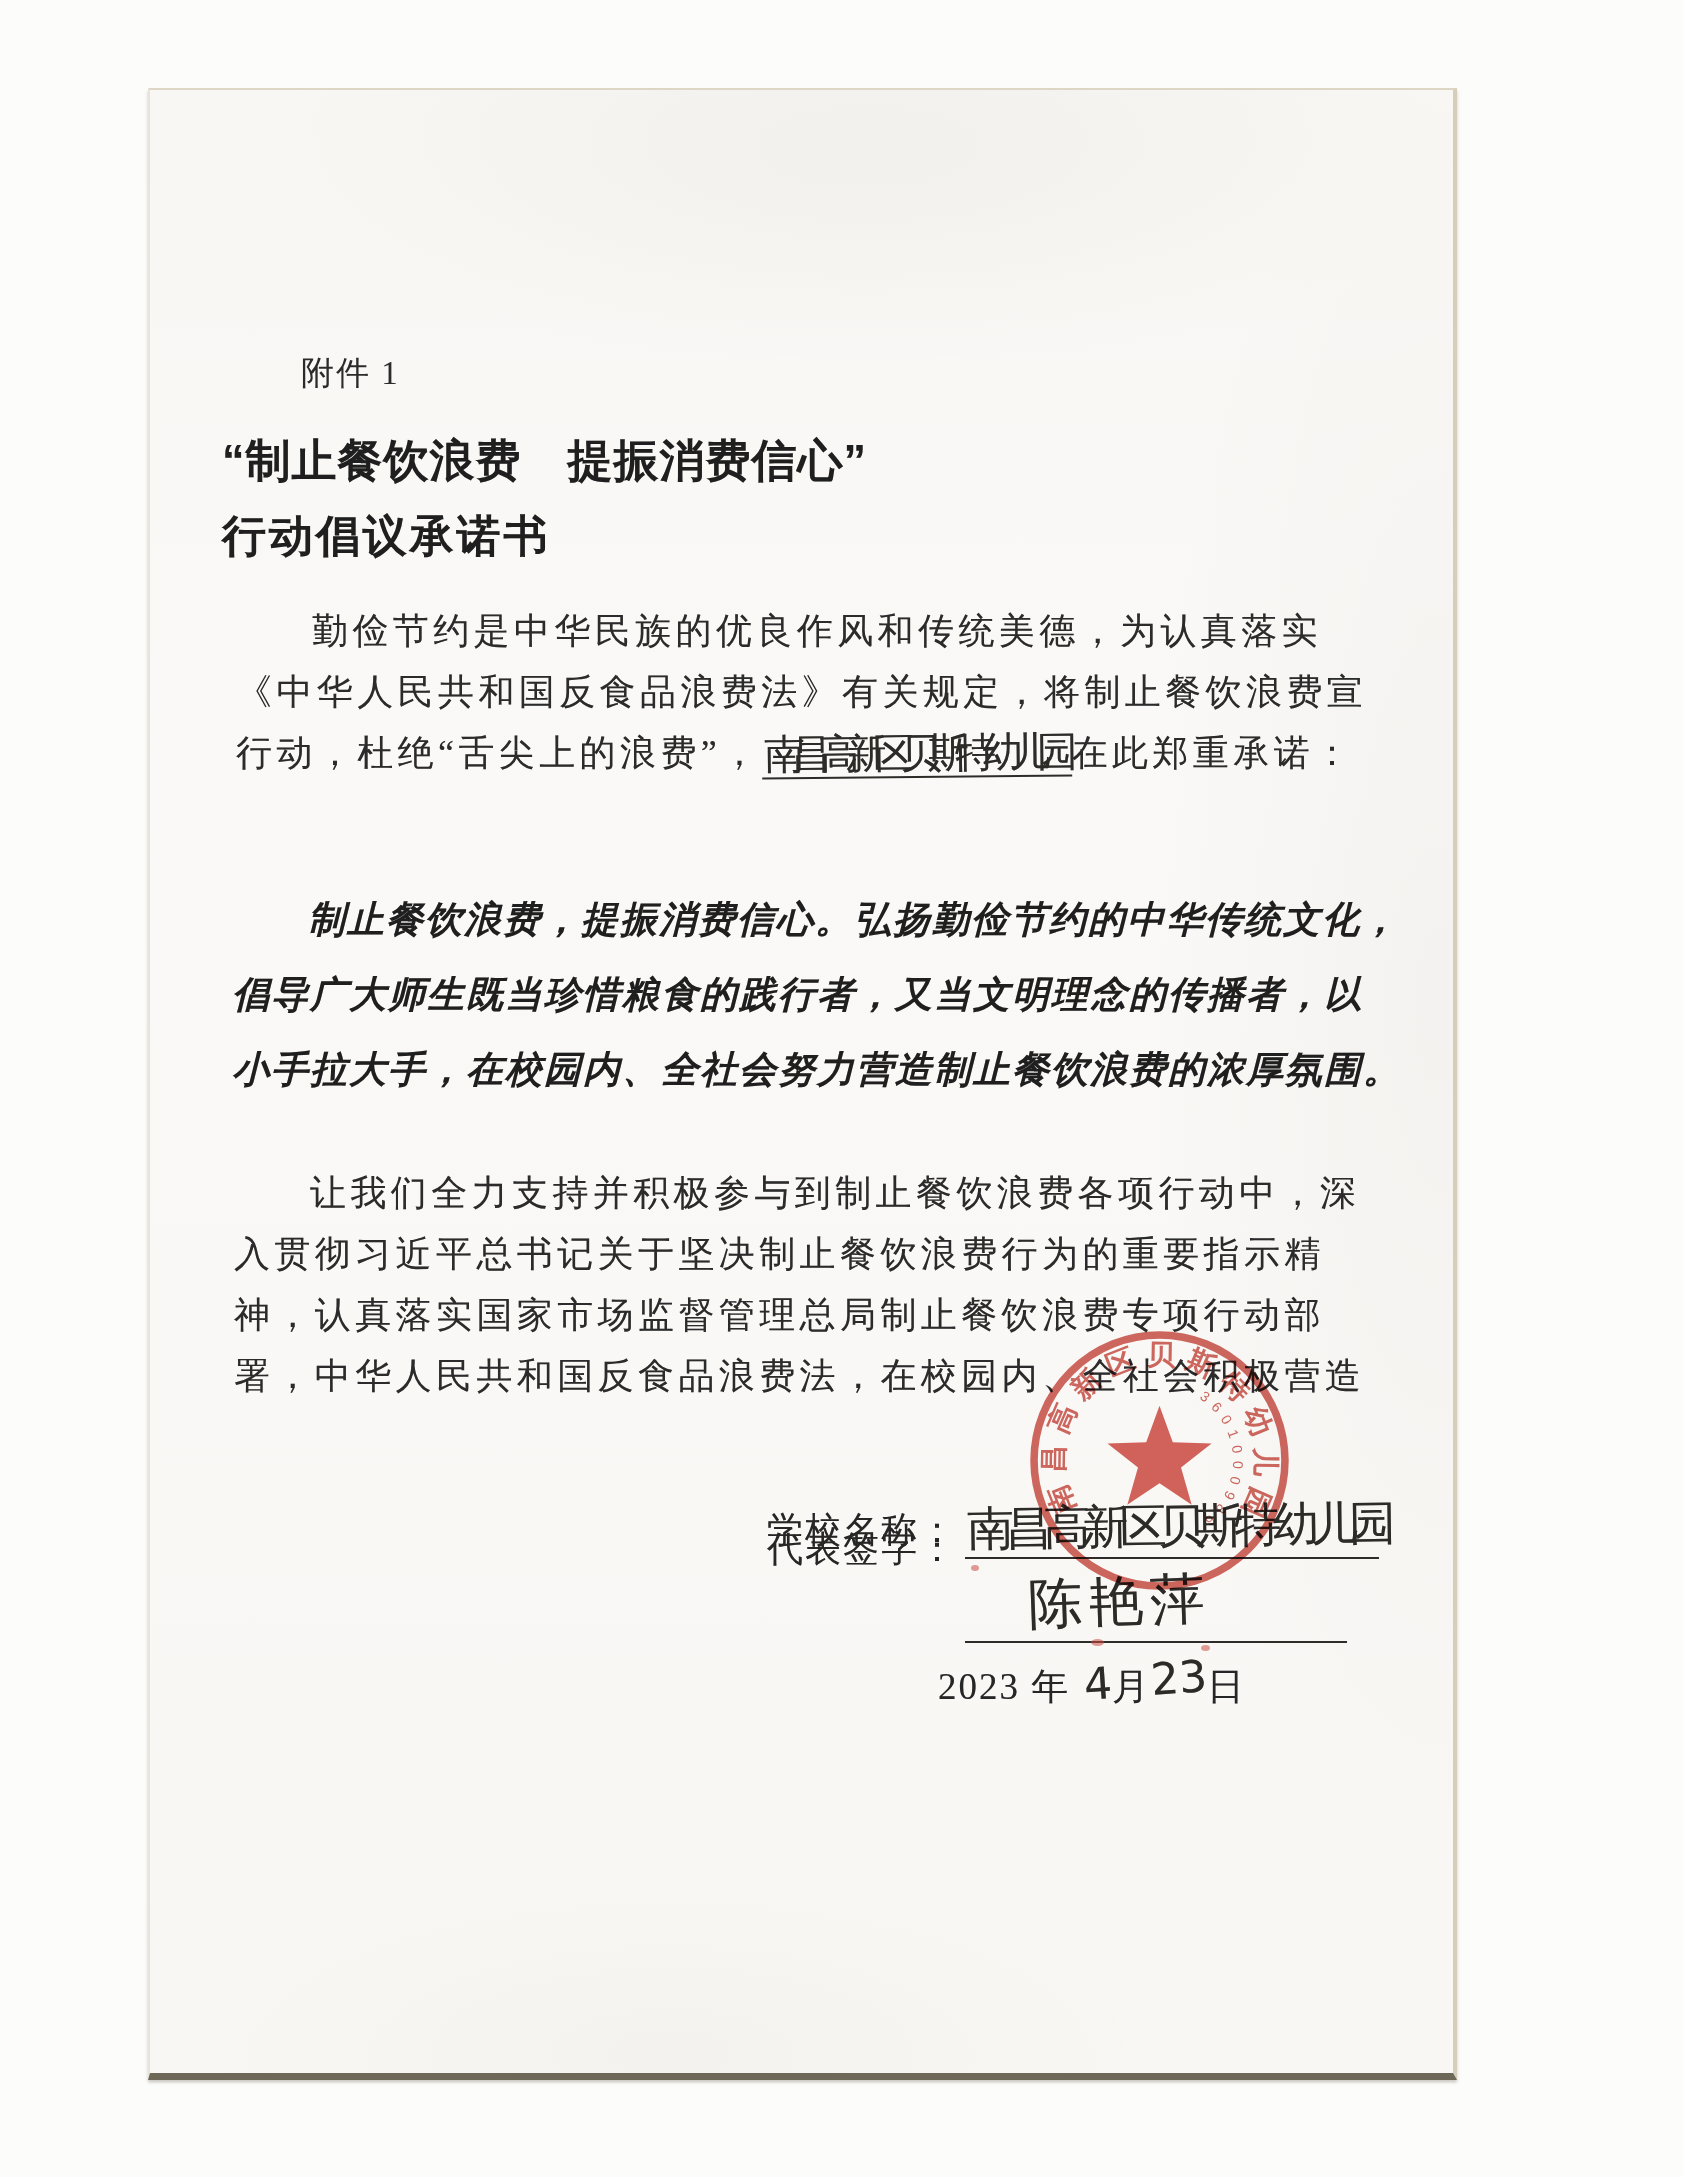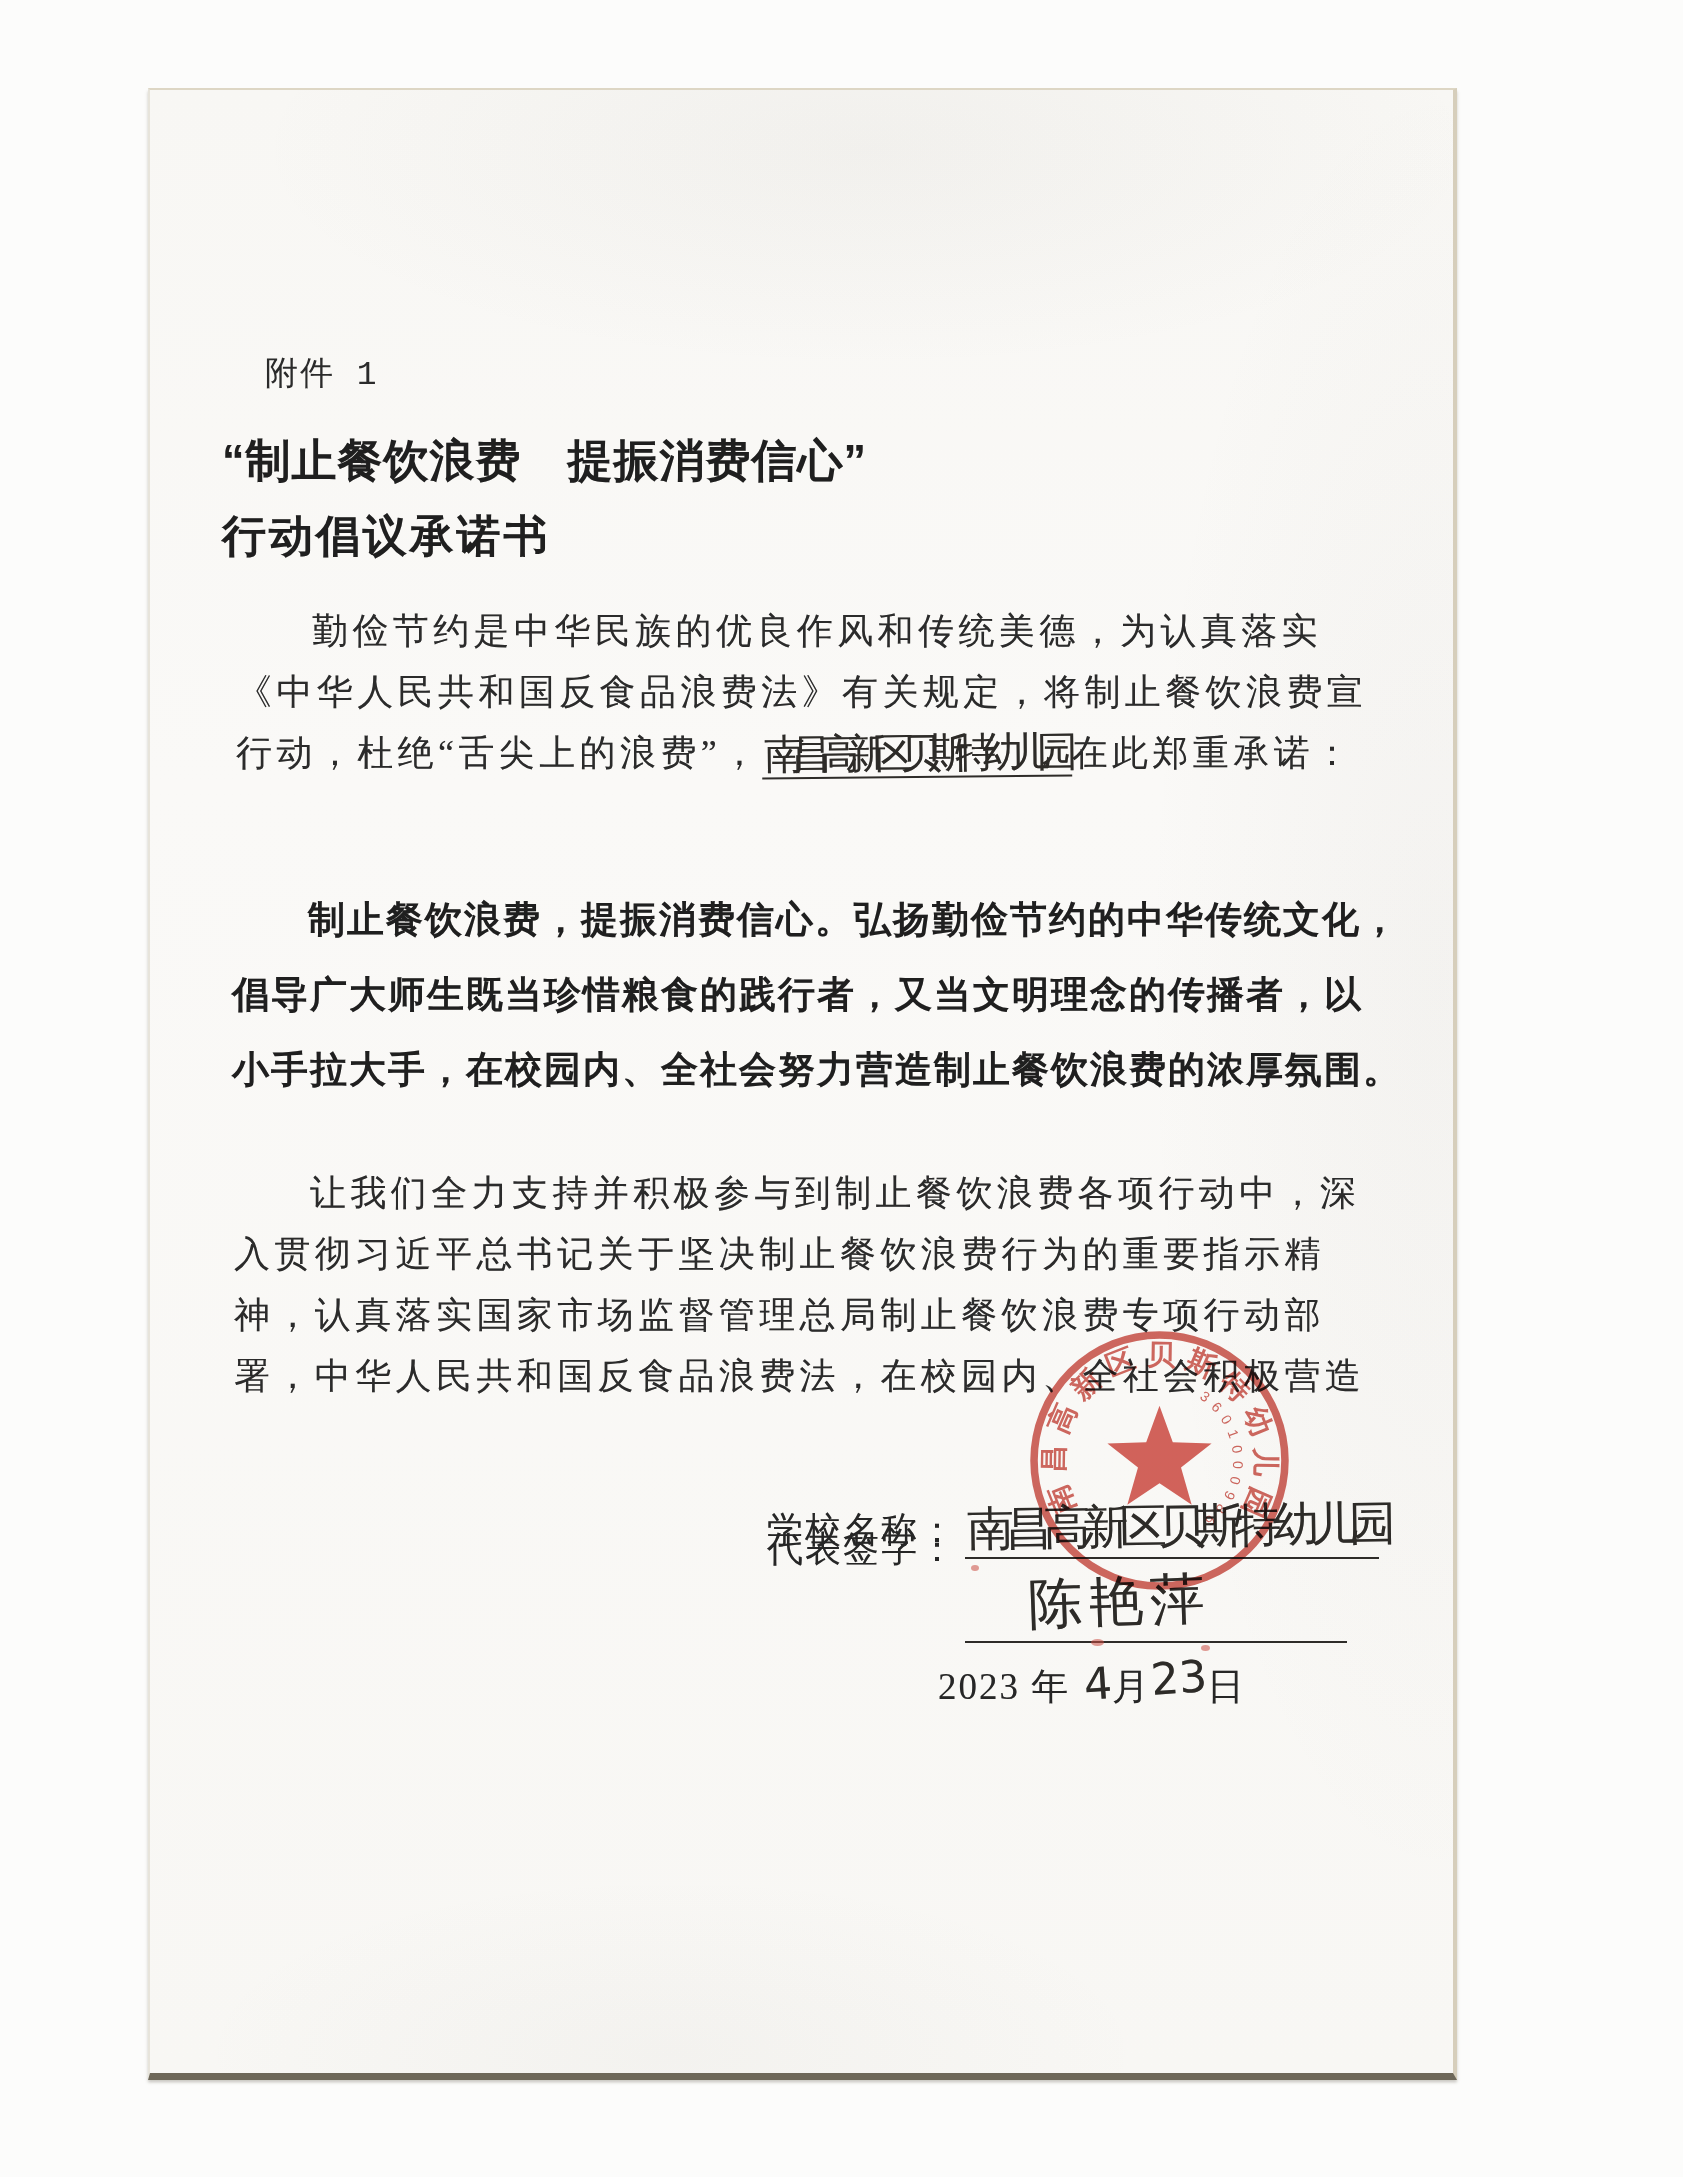--- a/index.html
+++ b/index.html
@@ -38,27 +38,28 @@
     text-shadow: 0 0 0.6px rgba(60,60,60,0.35);
   }
   .kai .line { height: 61px; line-height: 61px; }
   .indent { text-indent: 76px; }
   .hei {
     font-family: "Liberation Sans", sans-serif;
     font-weight: 700;
     color: #1f1f1f;
     text-shadow: 0 0 0.5px rgba(40,40,40,0.35);
   }
-  .hei .line { height: 75px; line-height: 75px; letter-spacing: 2px; font-size: 37px; }
+  .hei .line { height: 75px; line-height: 75px; letter-spacing: 2px; font-size: 37px; font-style: italic; }
   .attachment {
-    font-family: Liberation Mono, monospace;
+    font-family: Liberation Serif, serif;
     font-weight: 500;
     font-size: 33px;
     color: #2b2b2b;
     letter-spacing: 2px;
+    margin-left: 36px;
   }
   .title1 { font-size: 45px; letter-spacing: 1px; }
   .title2 { font-size: 44px; letter-spacing: 2.9px; }
   .titles { left: 72px; width: 1131px; }
   .hand {
     font-family: "DejaVu Sans", sans-serif;
     color: #2d2b28;
     text-shadow: 0 0 0.5px rgba(45,43,40,0.4);
   }
   .inline-hand {

